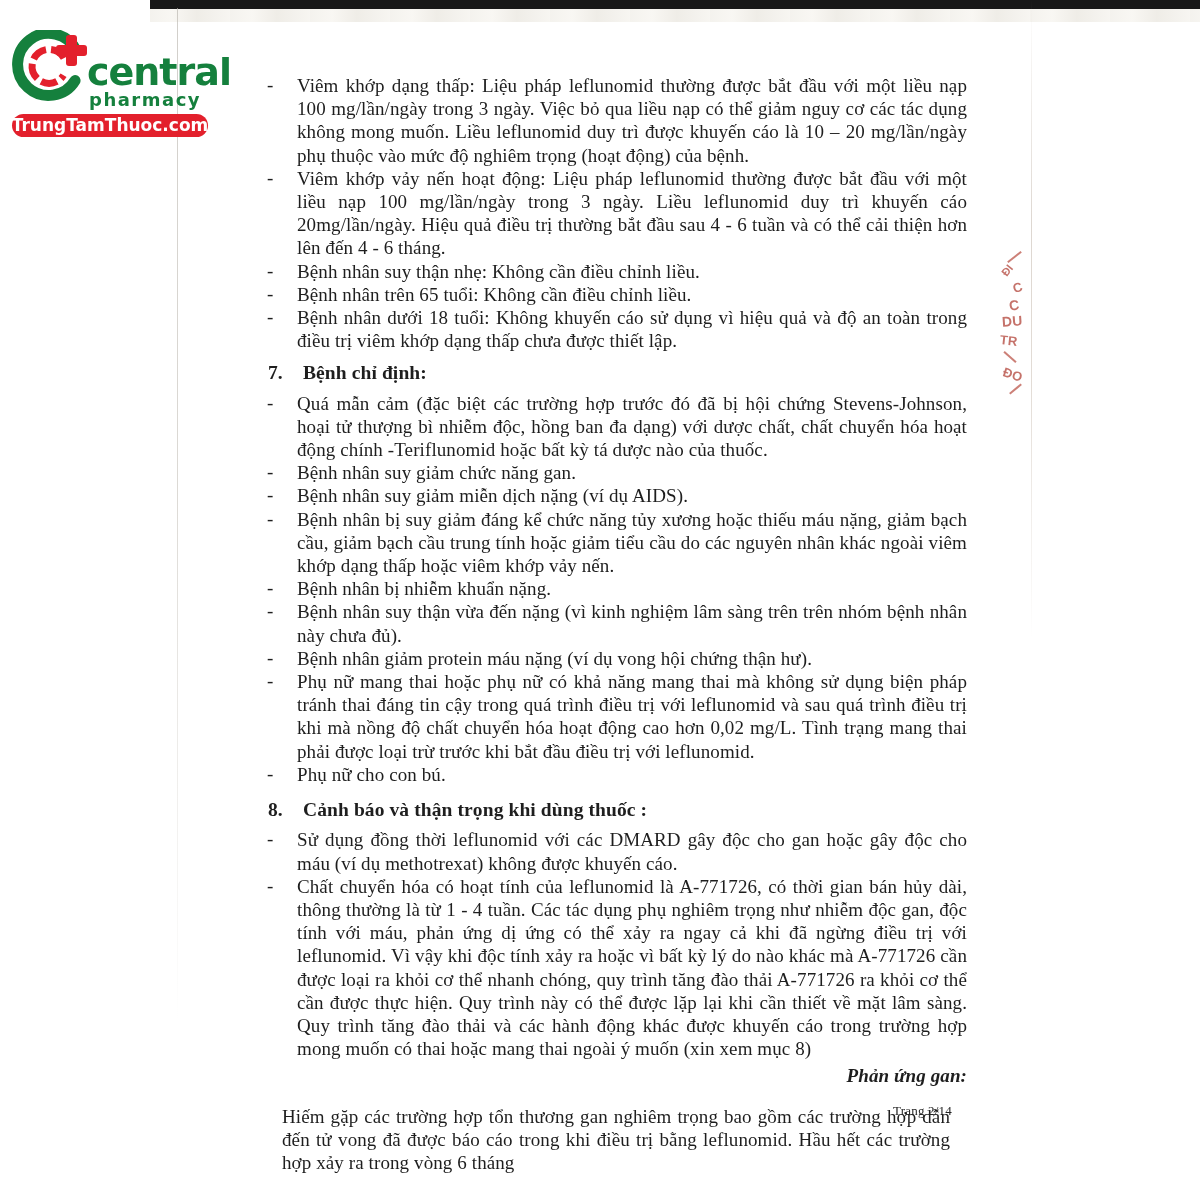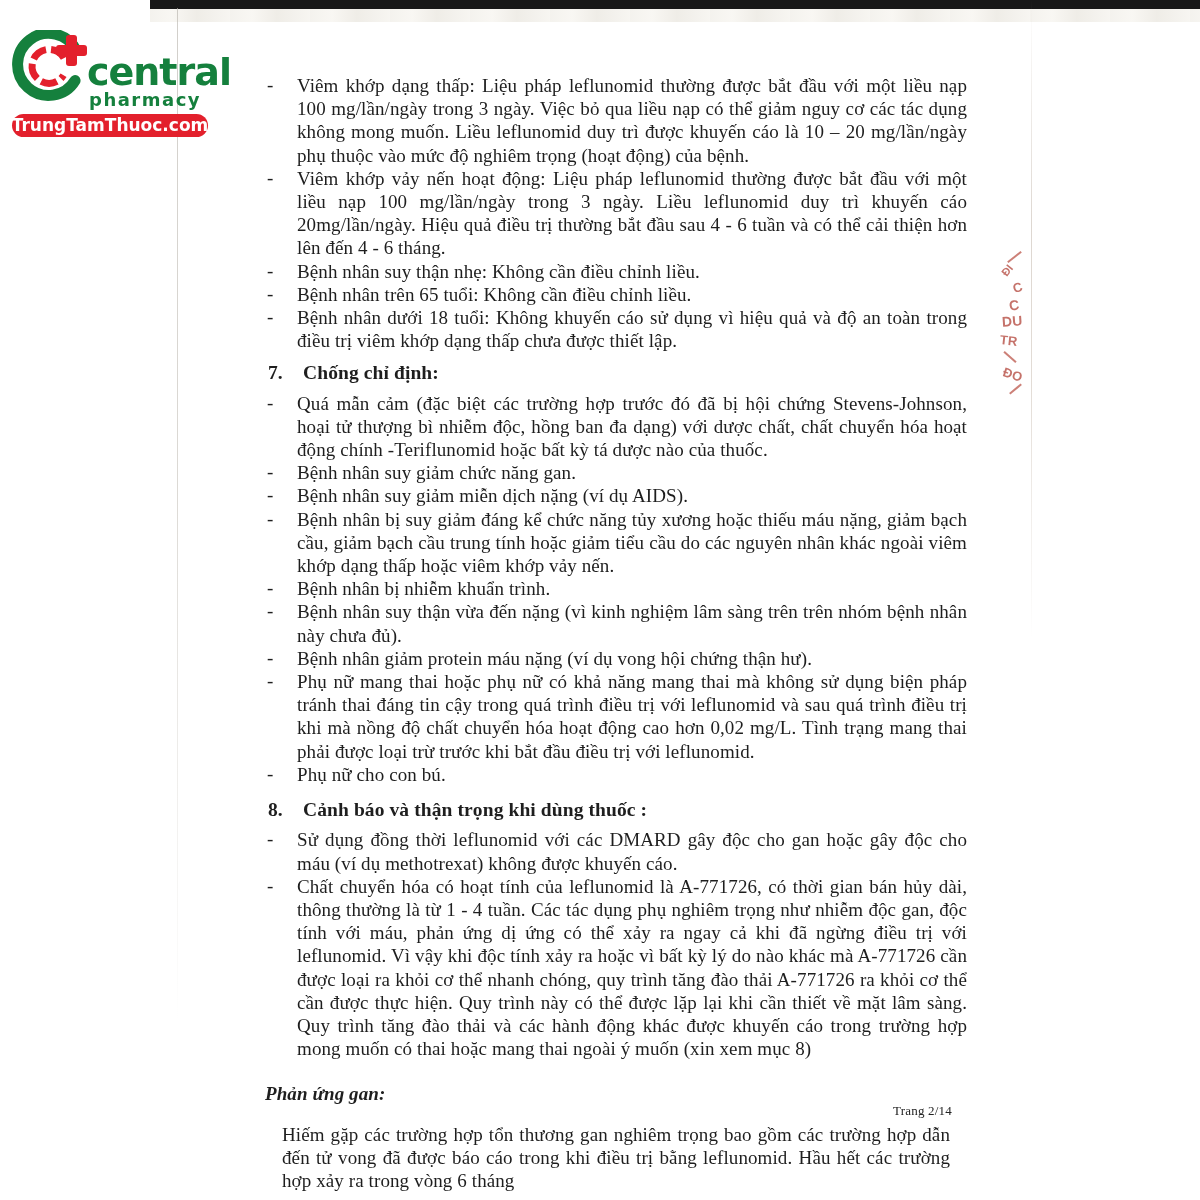--- a/index.html
+++ b/index.html
@@ -108,45 +108,45 @@
 
   <div class="bi"><span class="dash">-</span><span>Viêm khớp dạng thấp: Liệu pháp leflunomid thường được bắt đầu với một liều nạp 100 mg/lần/ngày trong 3 ngày. Việc bỏ qua liều nạp có thể giảm nguy cơ các tác dụng không mong muốn. Liều leflunomid duy trì được khuyến cáo là 10 – 20 mg/lần/ngày phụ thuộc vào mức độ nghiêm trọng (hoạt động) của bệnh.</span></div>
       <div class="bi"><span class="dash">-</span><span>Viêm khớp vảy nến hoạt động: Liệu pháp leflunomid thường được bắt đầu với một liều nạp 100 mg/lần/ngày trong 3 ngày. Liều leflunomid duy trì khuyến cáo 20mg/lần/ngày. Hiệu quả điều trị thường bắt đầu sau 4 - 6 tuần và có thể cải thiện hơn lên đến 4 - 6 tháng.</span></div>
       <div class="bi"><span class="dash">-</span><span>Bệnh nhân suy thận nhẹ: Không cần điều chỉnh liều.</span></div>
       <div class="bi"><span class="dash">-</span><span>Bệnh nhân trên 65 tuổi: Không cần điều chỉnh liều.</span></div>
       <div class="bi"><span class="dash">-</span><span>Bệnh nhân dưới 18 tuổi: Không khuyến cáo sử dụng vì hiệu quả và độ an toàn trong điều trị viêm khớp dạng thấp chưa được thiết lập.</span></div>
     </div>
 
   <div class="sec-h">
     <span class="num">7.</span>
-    <span>Chống chỉ định:</span>
+    <span>Bệnh chỉ định:</span>
   </div>
 
   <div class="blist">
 
   <div class="bi"><span class="dash">-</span><span>Quá mẫn cảm (đặc biệt các trường hợp trước đó đã bị hội chứng Stevens-Johnson, hoại tử thượng bì nhiễm độc, hồng ban đa dạng) với dược chất, chất chuyển hóa hoạt động chính -Teriflunomid hoặc bất kỳ tá dược nào của thuốc.</span></div>
       <div class="bi"><span class="dash">-</span><span>Bệnh nhân suy giảm chức năng gan.</span></div>
       <div class="bi"><span class="dash">-</span><span>Bệnh nhân suy giảm miễn dịch nặng (ví dụ AIDS).</span></div>
       <div class="bi"><span class="dash">-</span><span>Bệnh nhân bị suy giảm đáng kể chức năng tủy xương hoặc thiếu máu nặng, giảm bạch cầu, giảm bạch cầu trung tính hoặc giảm tiểu cầu do các nguyên nhân khác ngoài viêm khớp dạng thấp hoặc viêm khớp vảy nến.</span></div>
-      <div class="bi"><span class="dash">-</span><span>Bệnh nhân bị nhiễm khuẩn trình.</span></div>
+      <div class="bi"><span class="dash">-</span><span>Bệnh nhân bị nhiễm khuẩn nặng.</span></div>
       <div class="bi"><span class="dash">-</span><span>Bệnh nhân suy thận vừa đến nặng (vì kinh nghiệm lâm sàng trên trên nhóm bệnh nhân này chưa đủ).</span></div>
       <div class="bi"><span class="dash">-</span><span>Bệnh nhân giảm protein máu nặng (ví dụ vong hội chứng thận hư).</span></div>
       <div class="bi"><span class="dash">-</span><span>Phụ nữ mang thai hoặc phụ nữ có khả năng mang thai mà không sử dụng biện pháp tránh thai đáng tin cậy trong quá trình điều trị với leflunomid và sau quá trình điều trị khi mà nồng độ chất chuyển hóa hoạt động cao hơn 0,02 mg/L. Tình trạng mang thai phải được loại trừ trước khi bắt đầu điều trị với leflunomid.</span></div>
       <div class="bi"><span class="dash">-</span><span>Phụ nữ cho con bú.</span></div>
     </div>
 
   <div class="sec-h" style="margin-top:12px;">
     <span class="num">8.</span>
     <span>Cảnh báo và thận trọng khi dùng thuốc :</span>
   </div>
 
   <div class="blist">
 
   <div class="bi"><span class="dash">-</span><span>Sử dụng đồng thời leflunomid với các DMARD gây độc cho gan hoặc gây độc cho máu (ví dụ methotrexat) không được khuyến cáo.</span></div>
       <div class="bi"><span class="dash">-</span><span>Chất chuyển hóa có hoạt tính của leflunomid là A-771726, có thời gian bán hủy dài, thông thường là từ 1 - 4 tuần. Các tác dụng phụ nghiêm trọng như nhiễm độc gan, độc tính với máu, phản ứng dị ứng có thể xảy ra ngay cả khi đã ngừng điều trị với leflunomid. Vì vậy khi độc tính xảy ra hoặc vì bất kỳ lý do nào khác mà A-771726 cần được loại ra khỏi cơ thể nhanh chóng, quy trình tăng đào thải A-771726 ra khỏi cơ thể cần được thực hiện. Quy trình này có thể được lặp lại khi cần thiết về mặt lâm sàng. Quy trình tăng đào thải và các hành động khác được khuyến cáo trong trường hợp mong muốn có thai hoặc mang thai ngoài ý muốn (xin xem mục 8)</span></div>
     </div>
 
-  <div class="h-ital" style="margin-top:22px;">Phản ứng gan:</div>
+  <div class="h-ital" style="margin-top:4px;text-align:right;">Phản ứng gan:</div>
   <p class="para">Hiếm gặp các trường hợp tổn thương gan nghiêm trọng bao gồm các trường hợp dẫn đến tử vong đã được báo cáo trong khi điều trị bằng leflunomid. Hầu hết các trường hợp xảy ra trong vòng 6 tháng</p>
 
 </div>
 
 <div class="footer">Trang 2/14</div>
 
 </body></html>

